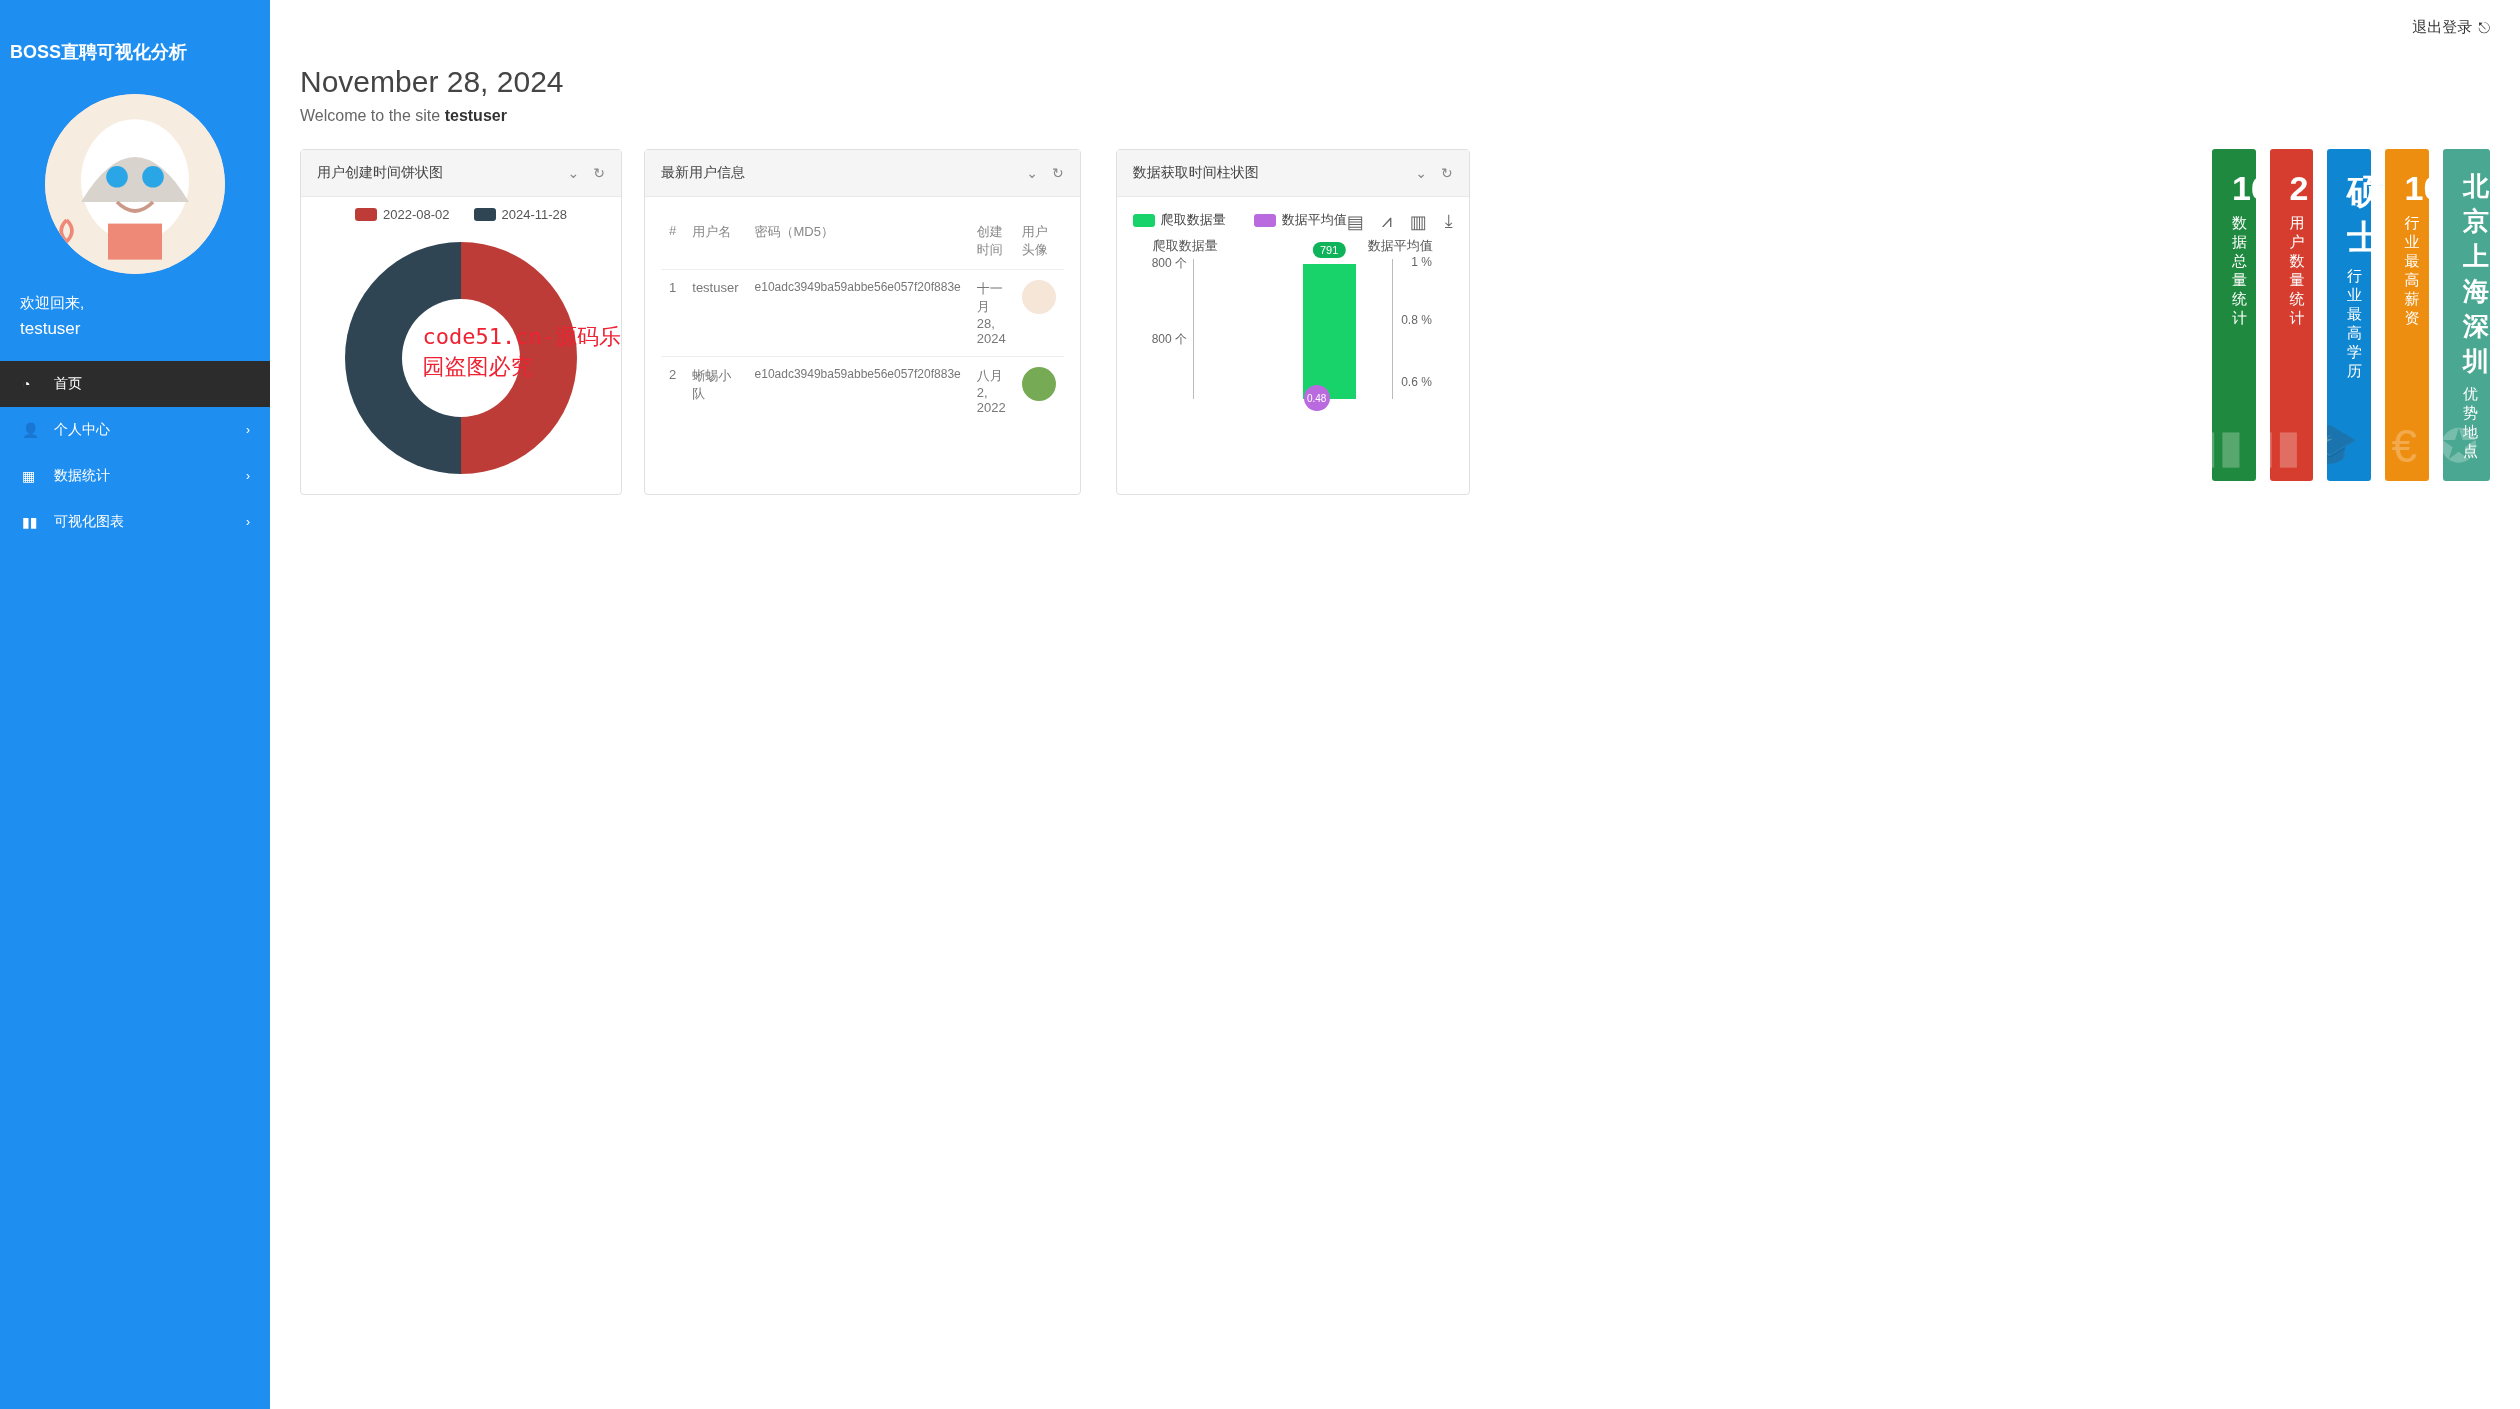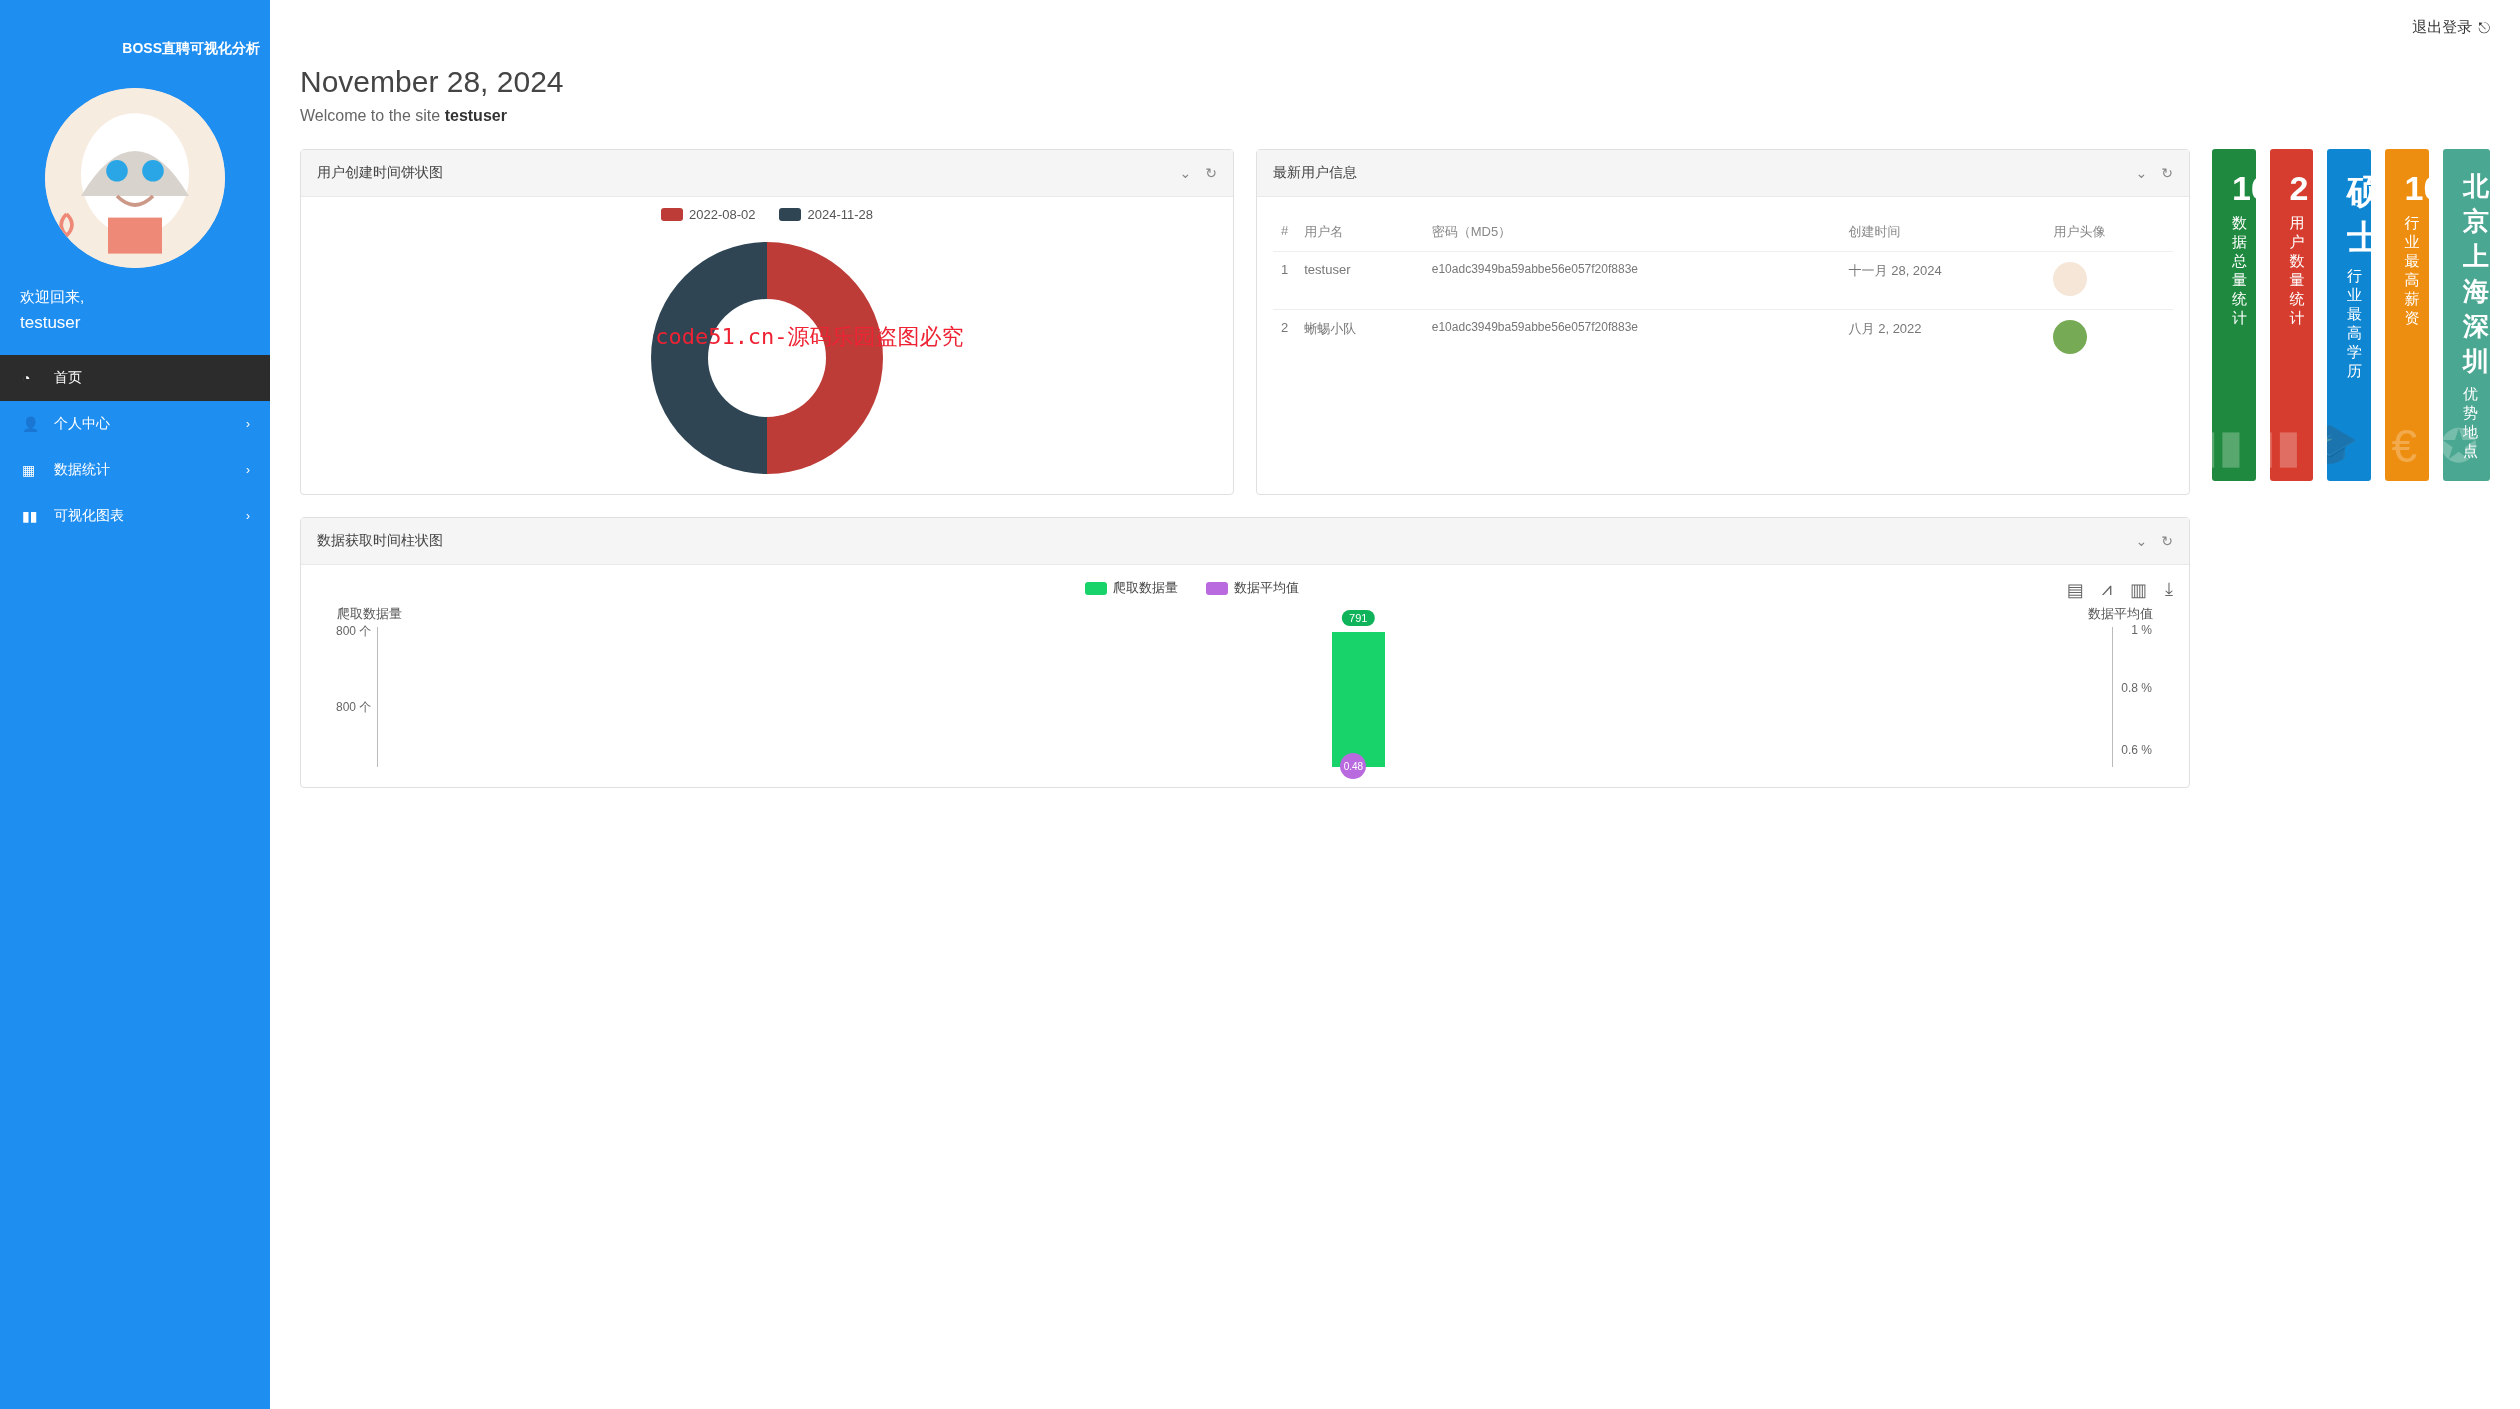--- a/index.html
+++ b/index.html
@@ -1,21 +1,21 @@
 <!DOCTYPE html>
 <html><head>
 <meta charset="utf-8">
 <style>
 * { margin: 0; padding: 0; box-sizing: border-box; }
 body { font-family: -apple-system, "Helvetica Neue", Arial, sans-serif; background: #fff; color: #333; font-size: 14px; }
 .app { display: flex; min-height: 100vh; }
 
 
 .sidebar { width: 270px; background: #1f8ef1; color: #fff; display: flex; flex-direction: column; flex-shrink: 0; }
-.brand { text-align: right; padding: 40px 10px 30px; font-size: 14px; font-weight: bold; }
+.brand { text-align: left; padding: 40px 10px 30px; font-size: 18px; font-weight: bold; }
 .profile { padding: 0 20px 22px; }
 .avatar-circle { width: 180px; height: 180px; border-radius: 50%; background: #f5e6d8; margin: 0 auto 20px; position: relative; overflow: hidden; }
 .avatar-circle svg { width: 100%; height: 100%; }
 .welcome-text { font-size: 15px; margin-bottom: 6px; }
 .username { font-size: 17px; }
 
 .nav { list-style: none; }
 .nav-item { display: flex; align-items: center; padding: 14px 22px; cursor: pointer; font-size: 14px; position: relative; }
 .nav-item.active { background: #2c2c2c; }
 .nav-item .ico { width: 18px; margin-right: 14px; display: inline-flex; }
@@ -24,21 +24,21 @@
 
 .main { flex: 1; background: #fff; padding: 0 0 28px 0; overflow: auto; }
 .topbar { display: flex; justify-content: flex-end; padding: 18px 30px; }
 .logout { cursor: pointer; font-size: 15px; color: #333; display: inline-flex; align-items: center; gap: 6px; }
 .page-header { padding: 10px 30px 24px; }
 .page-date { font-size: 30px; color: #444; margin-bottom: 8px; }
 .page-subtitle { font-size: 16px; color: #666; margin-top: 8px; }
 .page-subtitle strong { color: #333; }
 
 .content { display: flex; gap: 22px; padding: 0 30px; align-items: flex-start; }
-.col-left { flex: 1; display: flex; flex-direction: column; gap: 22px; border-radius: 13px; }
+.col-left { flex: 1; display: flex; gap: 35px; border-radius: 13px; }
 .col-right { width: 278px; display: flex; flex-direction: row; gap: 14px; }
 
 .card { border: 1px solid #e0e0e0; border-radius: 4px; background: #fff; }
 .card-header { display: flex; justify-content: space-between; align-items: center; padding: 14px 16px; background: #f5f5f5; border-bottom: 1px solid #e9e9e9; font-size: 14px; color: #444; }
 .card-tools { display: flex; gap: 14px; color: #888; }
 .card-tools span { cursor: pointer; }
 .card-body { padding: 16px; }
 
 .row-top { display: flex; gap: 22px; }
 .row-top > .card { flex: 1; }

